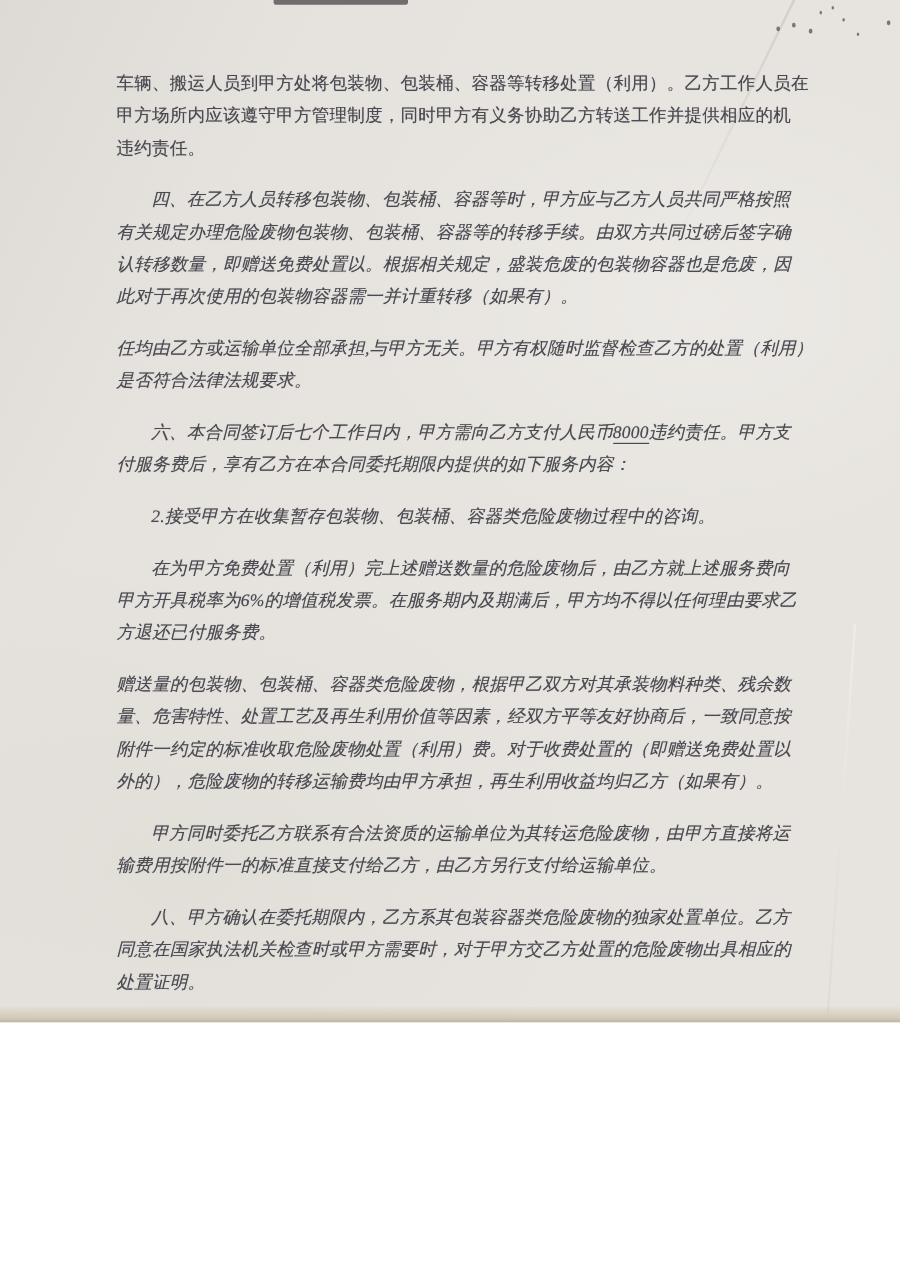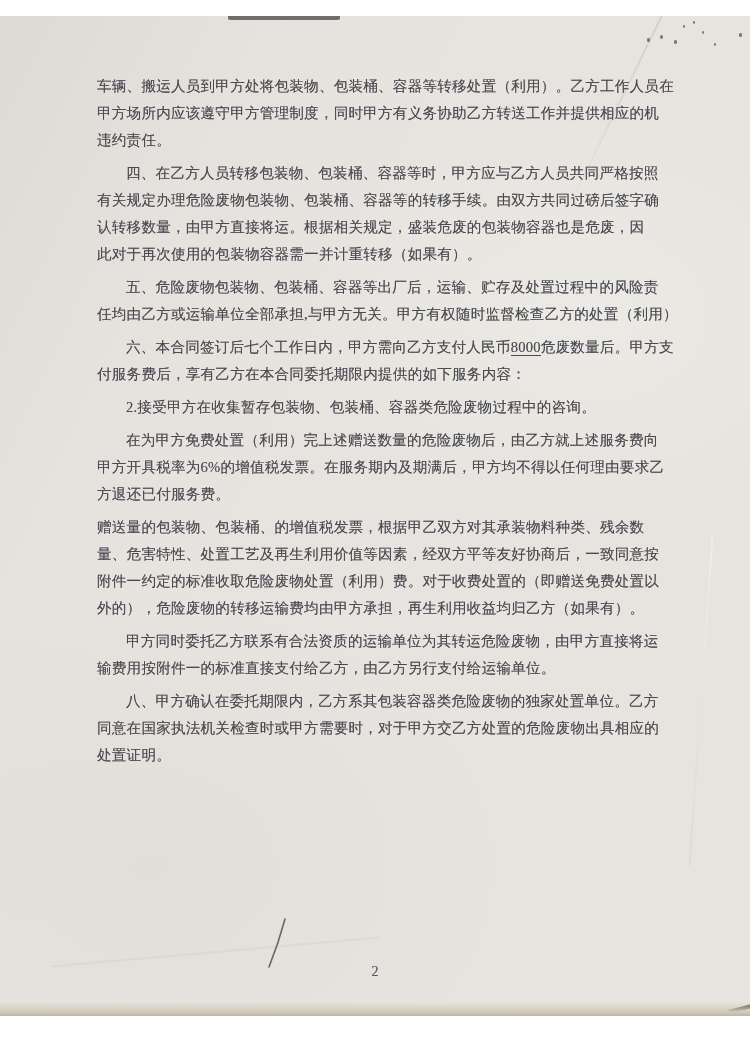--- a/index.html
+++ b/index.html
@@ -2,21 +2,21 @@
 <html><head>
 <meta charset="utf-8">
 <style>
   * { margin:0; padding:0; box-sizing:border-box; }
   html,body { width:750px; height:1062px; background:#ffffff; overflow:hidden; }
   .stage {
     position:relative; width:750px; height:1062px; background:#ffffff;
     font-family:"Liberation Serif","DejaVu Serif",serif;
   }
   .paper {
-    position:absolute; left:0; top:16px; width:750px; height:1000px;
+    position:absolute; left:0; top:0; width:750px; height:852px;
     background:
       radial-gradient(ellipse 420px 300px at 78% 30%, rgba(255,255,255,0.22), rgba(255,255,255,0) 70%),
       radial-gradient(ellipse 500px 380px at 20% 85%, rgba(180,172,158,0.10), rgba(180,172,158,0) 70%),
       linear-gradient(115deg, rgba(150,145,135,0.12) 0%, rgba(150,145,135,0.02) 22%, rgba(150,145,135,0) 40%),
       linear-gradient(0deg, #e7e4df, #e7e4df);
     overflow:hidden;
   }
   .paper::after { 
     content:""; position:absolute; left:0; bottom:0; width:100%; height:13px;
     background:linear-gradient(180deg, rgba(214,206,190,0.15), #d3cbba 70%, #bdb4a0);
@@ -41,21 +41,21 @@
   .corner-mark {
     position:absolute; width:24px; height:4px; background:#4e4a42;
     transform:rotate(-14deg);
   }
   .doc {
     position:absolute; left:97px; top:57px; width:576px;
     font-size:14.6px; line-height:27px; color:#4a4a52;
     letter-spacing:0.2px;
     text-shadow:0 0 0.6px rgba(74,74,82,0.55);
   }
-  .para + .para { margin-top:6px; }
+  .para + .para { margin-top:16px;font-style:italic; }
   .line { white-space:nowrap; }
   .line.indent { padding-left:29px; }
   .u { border-bottom:1.2px solid #4a4a52; }
   .page-num {
     position:absolute; left:0; top:948px; width:750px; text-align:center;
     font-size:14px; color:#5a5a60; text-shadow:0 0 0.6px rgba(74,74,82,0.5);
   }
   .pen-overlay { position:absolute; left:0; top:0; width:750px; height:1000px; pointer-events:none; }
   .speck { position:absolute; background:#55524c; border-radius:50%; opacity:0.75; }
 </style>
@@ -72,41 +72,41 @@
 
     <div class="doc">
         <div class="para">
           <div class="line"><span>车辆、搬运人员到甲方处将包装物、包装桶、容器等转移处置（利用）。乙方工作人员在</span></div>
           <div class="line"><span>甲方场所内应该遵守甲方管理制度，同时甲方有义务协助乙方转送工作并提供相应的机</span></div>
           <div class="line"><span>违约责任。</span></div>
         </div>
         <div class="para">
           <div class="line indent"><span>四、在乙方人员转移包装物、包装桶、容器等时，甲方应与乙方人员共同严格按照</span></div>
           <div class="line"><span>有关规定办理危险废物包装物、包装桶、容器等的转移手续。由双方共同过磅后签字确</span></div>
-          <div class="line"><span>认转移数量，由甲方直接将运。根据相关规定，盛装危废的包装物容器也是危废，因</span></div>
+          <div class="line"><span>认转移数量，即赠送免费处置以。根据相关规定，盛装危废的包装物容器也是危废，因</span></div>
           <div class="line"><span>此对于再次使用的包装物容器需一并计重转移（如果有）。</span></div>
         </div>
         <div class="para">
-          <div class="line indent"><span>五、危险废物包装物、包装桶、容器等出厂后，运输、贮存及处置过程中的风险责</span></div>
           <div class="line"><span>任均由乙方或运输单位全部承担,与甲方无关。甲方有权随时监督检查乙方的处置（利用）</span></div>
+          <div class="line"><span>是否符合法律法规要求。</span></div>
         </div>
         <div class="para">
-          <div class="line indent"><span>六、本合同签订后七个工作日内，甲方需向乙方支付人民币</span><span class="u">8000</span><span>危废数量后。甲方支</span></div>
+          <div class="line indent"><span>六、本合同签订后七个工作日内，甲方需向乙方支付人民币</span><span class="u">8000</span><span>违约责任。甲方支</span></div>
           <div class="line"><span>付服务费后，享有乙方在本合同委托期限内提供的如下服务内容：</span></div>
         </div>
         <div class="para">
           <div class="line indent"><span>2.接受甲方在收集暂存包装物、包装桶、容器类危险废物过程中的咨询。</span></div>
         </div>
         <div class="para">
           <div class="line indent"><span>在为甲方免费处置（利用）完上述赠送数量的危险废物后，由乙方就上述服务费向</span></div>
           <div class="line"><span>甲方开具税率为6%的增值税发票。在服务期内及期满后，甲方均不得以任何理由要求乙</span></div>
           <div class="line"><span>方退还已付服务费。</span></div>
         </div>
         <div class="para">
-          <div class="line"><span>赠送量的包装物、包装桶、的增值税发票，根据甲乙双方对其承装物料种类、残余数</span></div>
+          <div class="line"><span>赠送量的包装物、包装桶、容器类危险废物，根据甲乙双方对其承装物料种类、残余数</span></div>
           <div class="line"><span>量、危害特性、处置工艺及再生利用价值等因素，经双方平等友好协商后，一致同意按</span></div>
           <div class="line"><span>附件一约定的标准收取危险废物处置（利用）费。对于收费处置的（即赠送免费处置以</span></div>
           <div class="line"><span>外的），危险废物的转移运输费均由甲方承担，再生利用收益均归乙方（如果有）。</span></div>
         </div>
         <div class="para">
           <div class="line indent"><span>甲方同时委托乙方联系有合法资质的运输单位为其转运危险废物，由甲方直接将运</span></div>
           <div class="line"><span>输费用按附件一的标准直接支付给乙方，由乙方另行支付给运输单位。</span></div>
         </div>
         <div class="para">
           <div class="line indent"><span>八、甲方确认在委托期限内，乙方系其包装容器类危险废物的独家处置单位。乙方</span></div>

